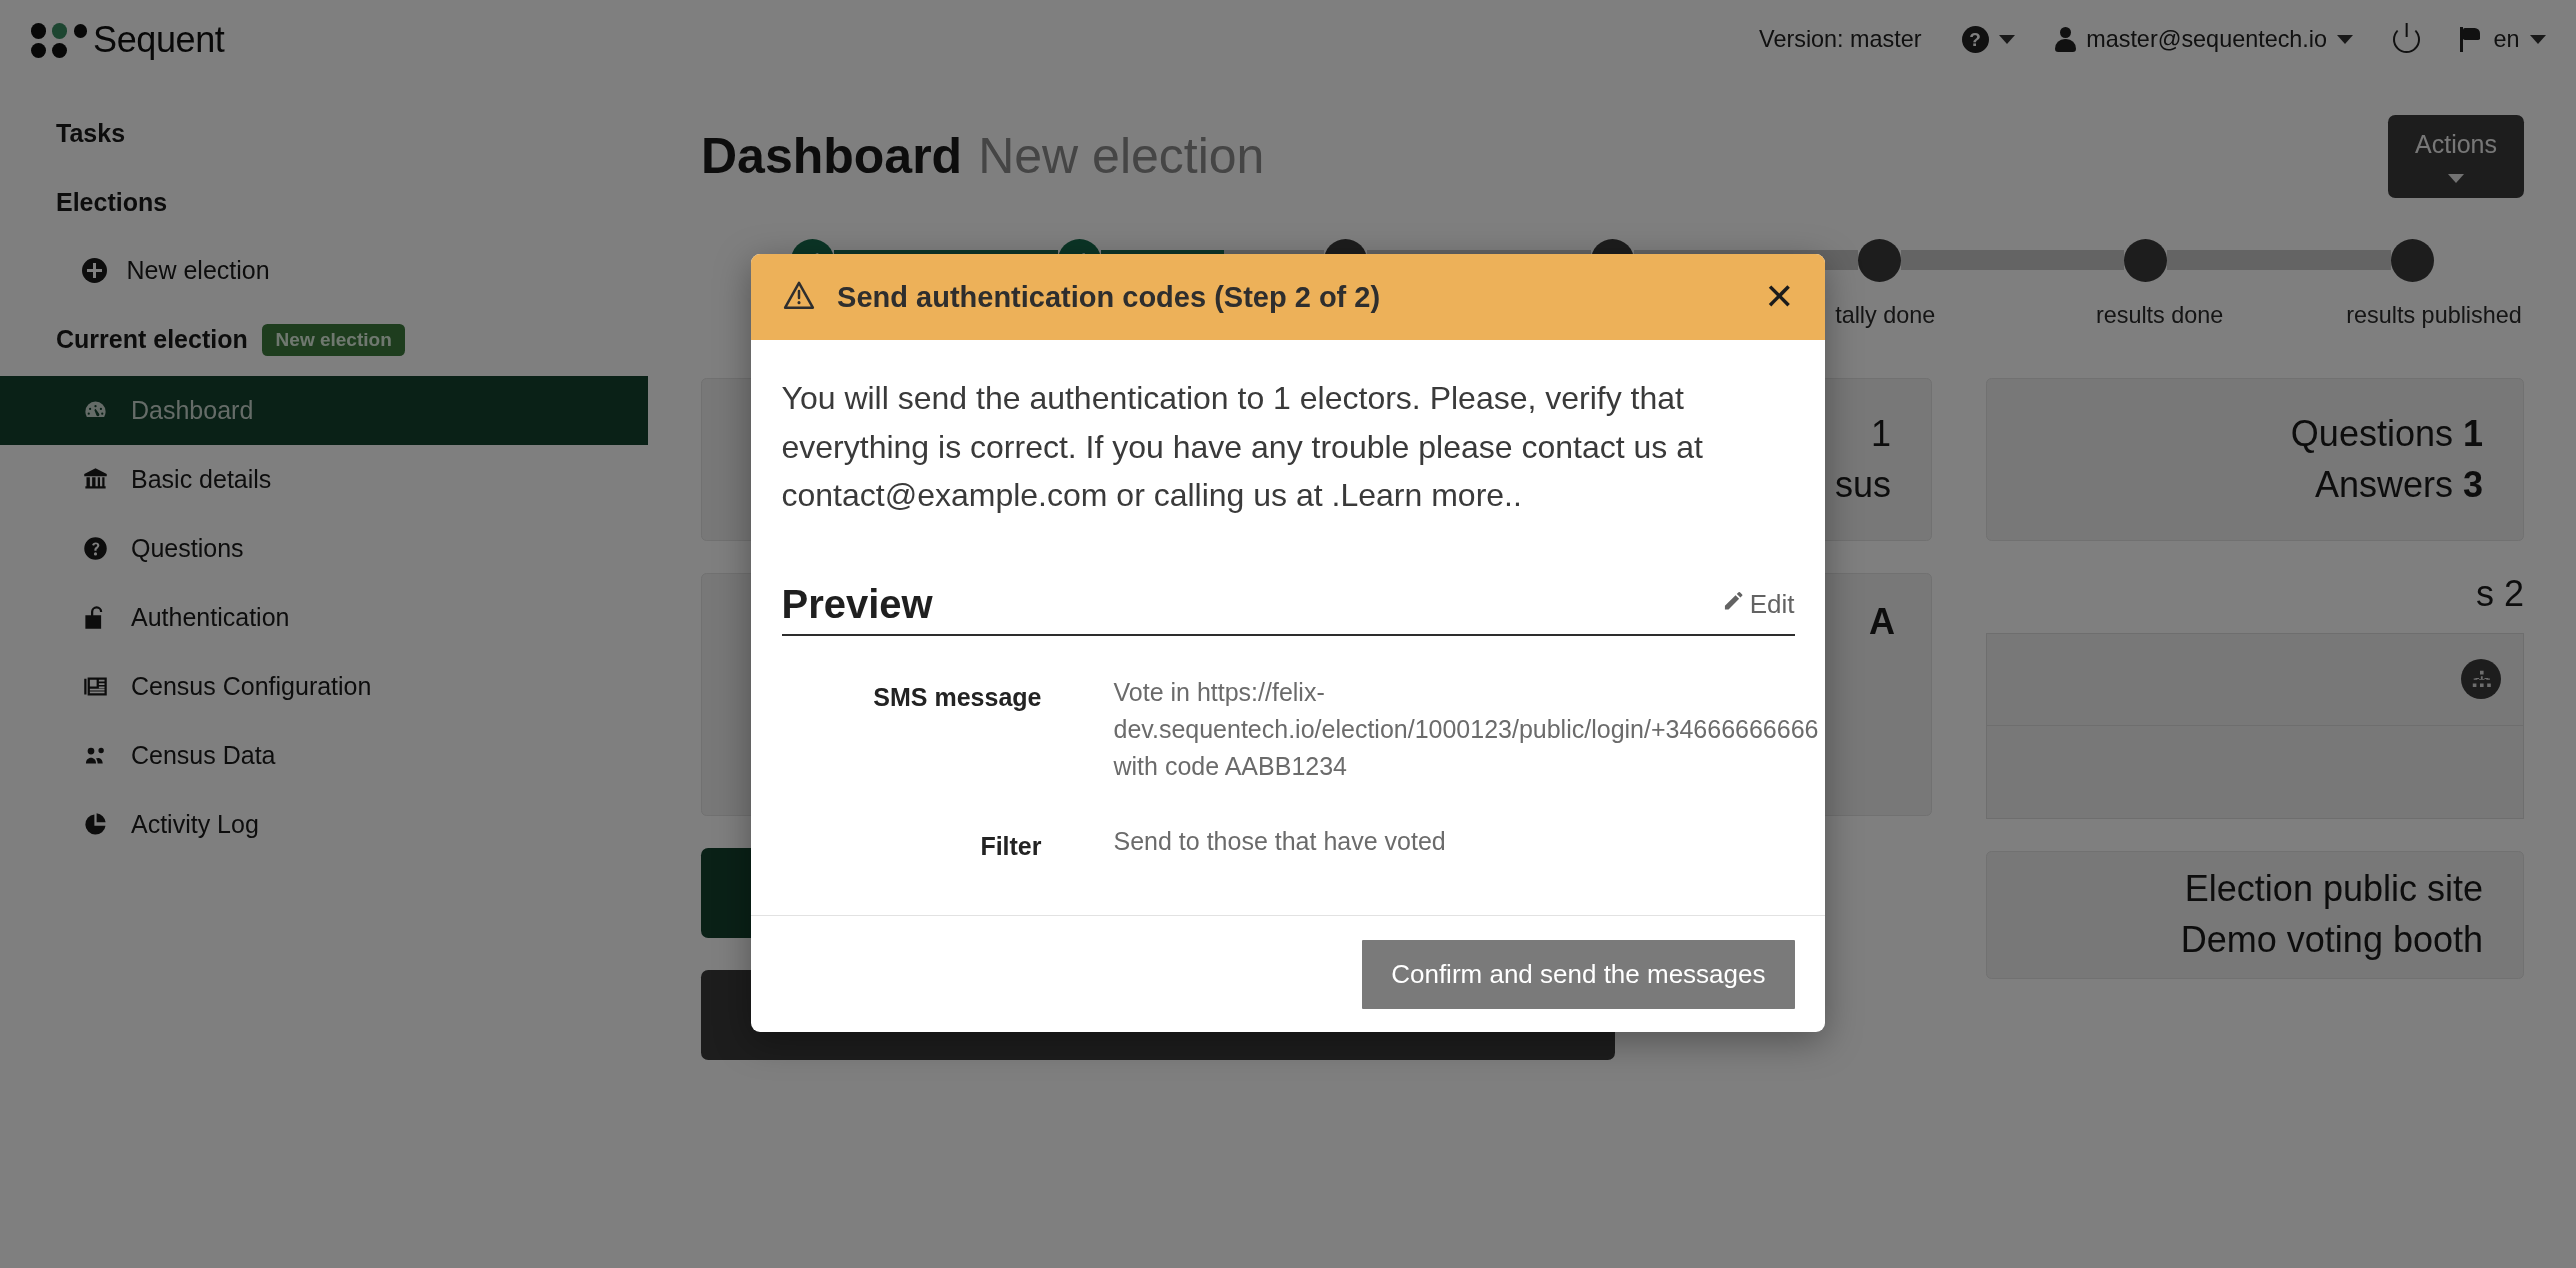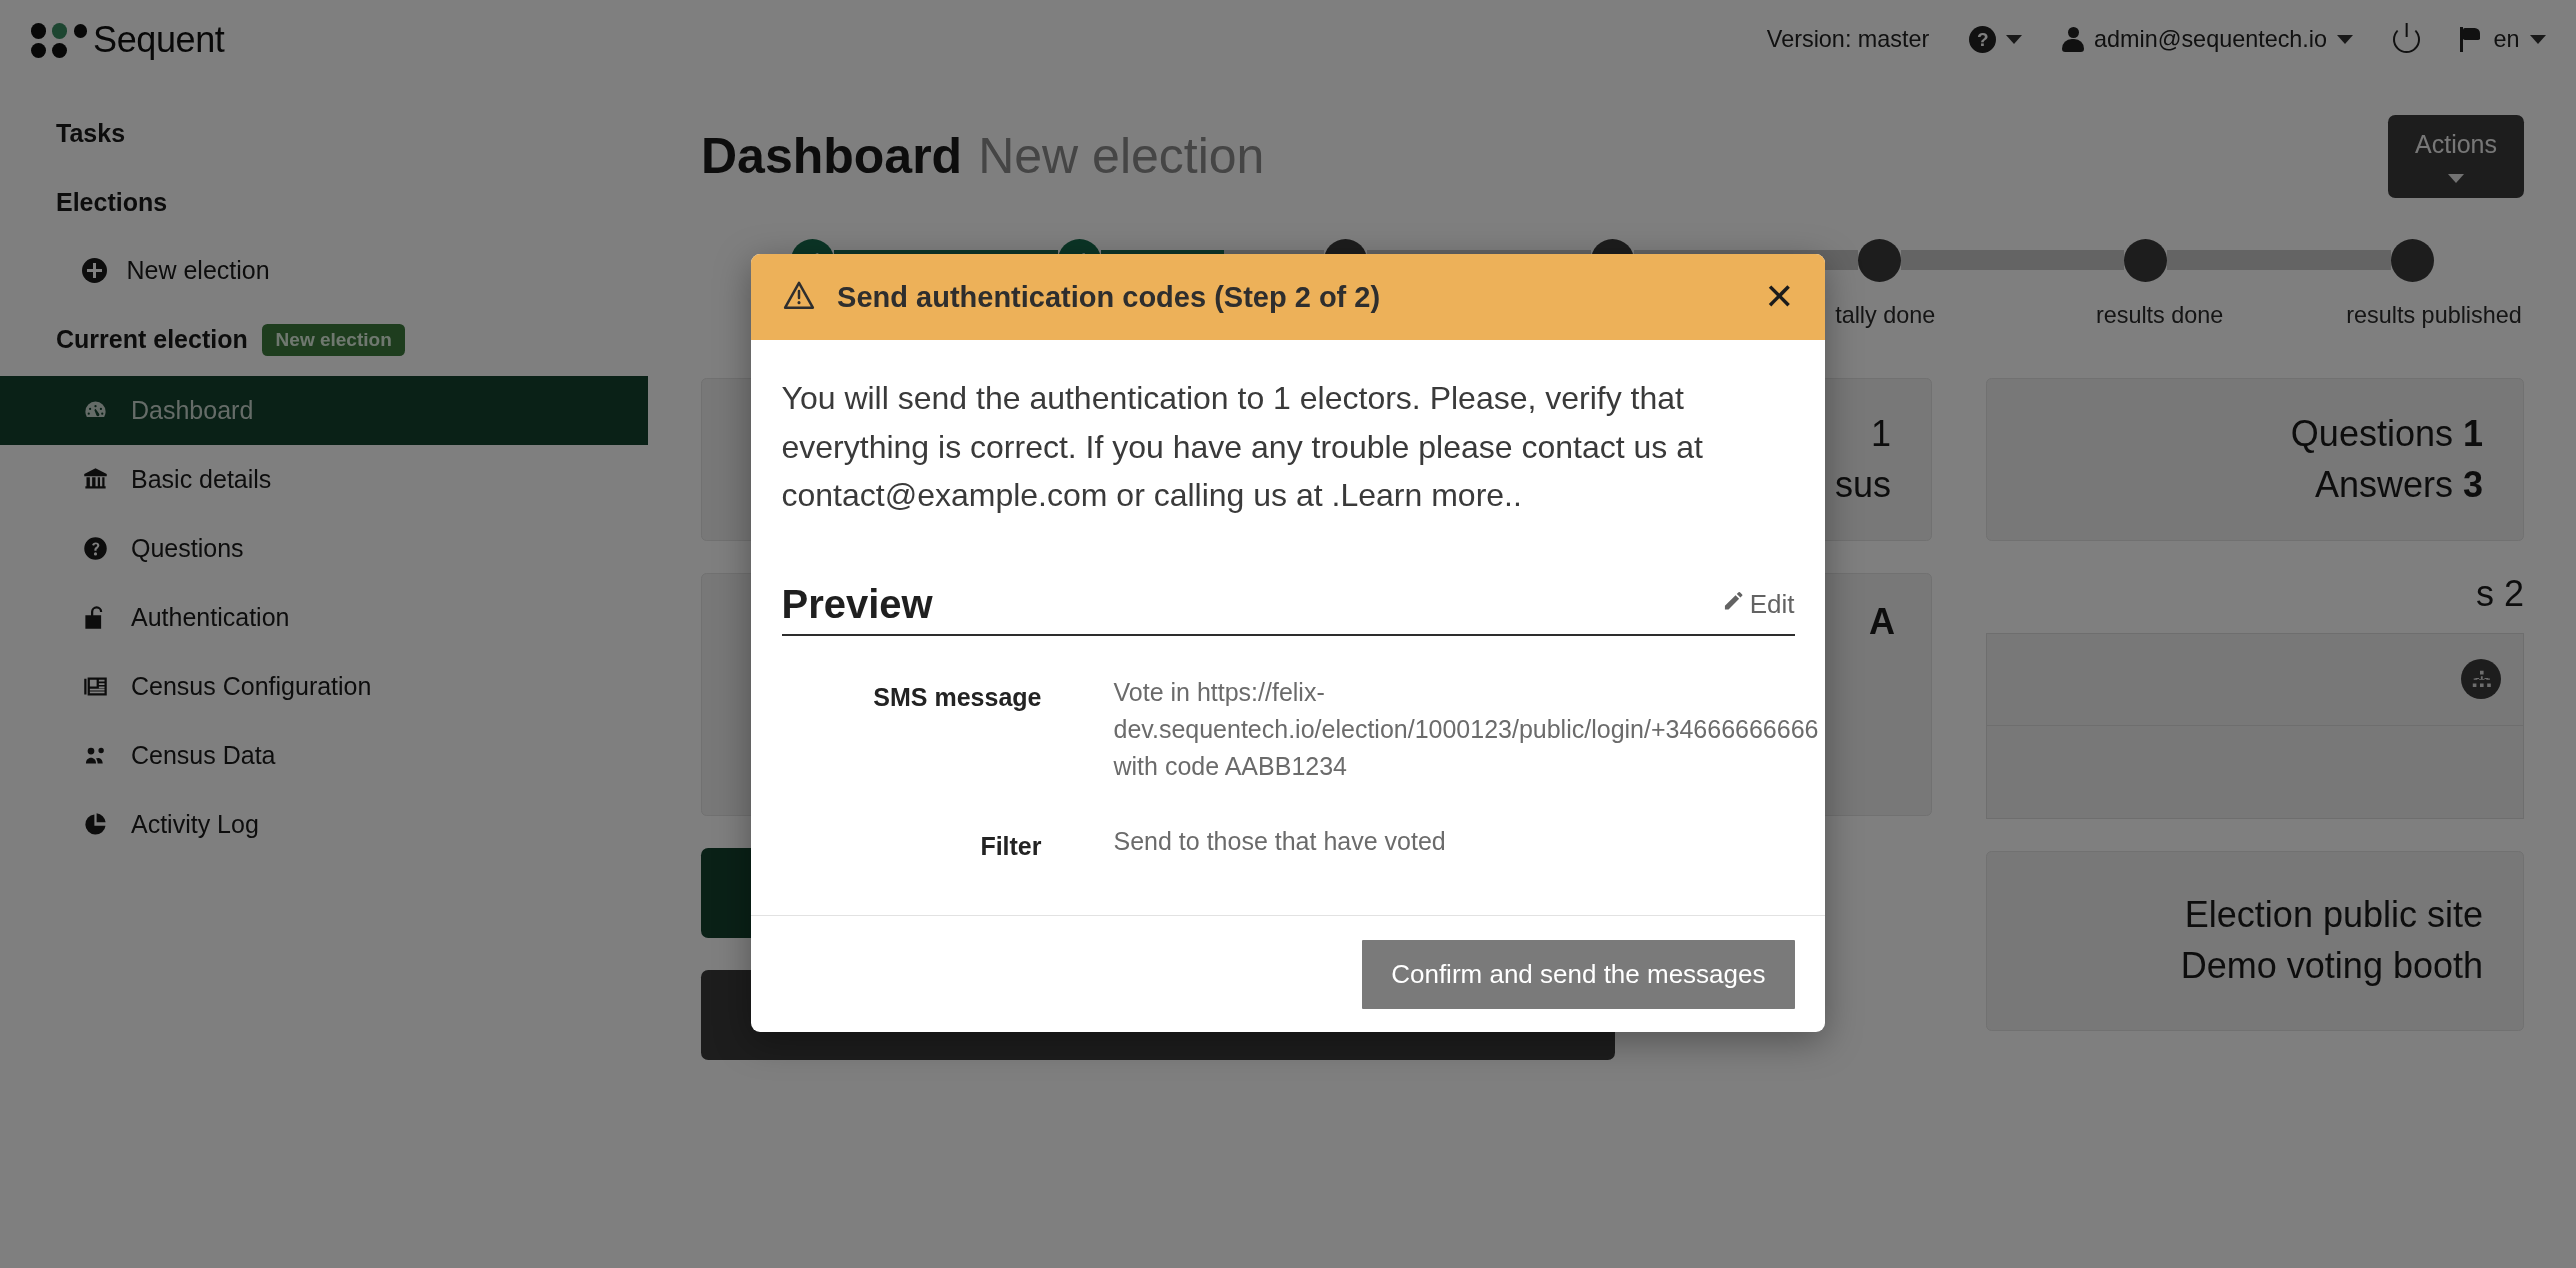--- a/index.html
+++ b/index.html
@@ -294,21 +294,21 @@
     <div class="topbar-right">
       <div class="tb-item">
         <span>Version: master</span>
       </div>
       <div class="tb-item">
         <span class="circ-q">?</span>
         <span class="caret"></span>
       </div>
       <div class="tb-item">
         <span class="person"></span>
-        <span>admin@sequentech.io</span>
+        <span>master@sequentech.io</span>
         <span class="caret"></span>
       </div>
       <div class="tb-item">
         <span class="power"></span>
       </div>
       <div class="tb-item">
         <span class="flagicon"></span>
         <span>en</span>
         <span class="caret"></span>
       </div>
@@ -468,21 +468,21 @@
           <div class="card-title-r" style="margin-bottom:18px">s 2</div>
           <div class="rowbox" style="border-top:0.9px solid #dcdcdc">
             <span class="round-icon-btn">
               <svg width="21.6" height="21.6" viewBox="0 0 24 24" fill="currentColor">
                   <path d="M10 2h4v4h-4zM3 12h4v-1h4V8h2v3h4v1h4v-1.5h-2V10h-4v2H9v-2H5v.5H3zM2 16h4v4H2zm8 0h4v4h-4zm8 0h4v4h-4z"></path>
                 </svg>
             </span>
           </div>
           <div class="rowbox"></div>
         </div>
-        <div class="card card-stat" style="height:180px">
+        <div class="card card-stat" style="height:128px">
           <div class="stat-line">Election public site</div>
           <div class="stat-line">Demo voting booth</div>
         </div>
       </div>
     </div>
   </div>
 </div>
 
 <div id="dim"></div>
 

